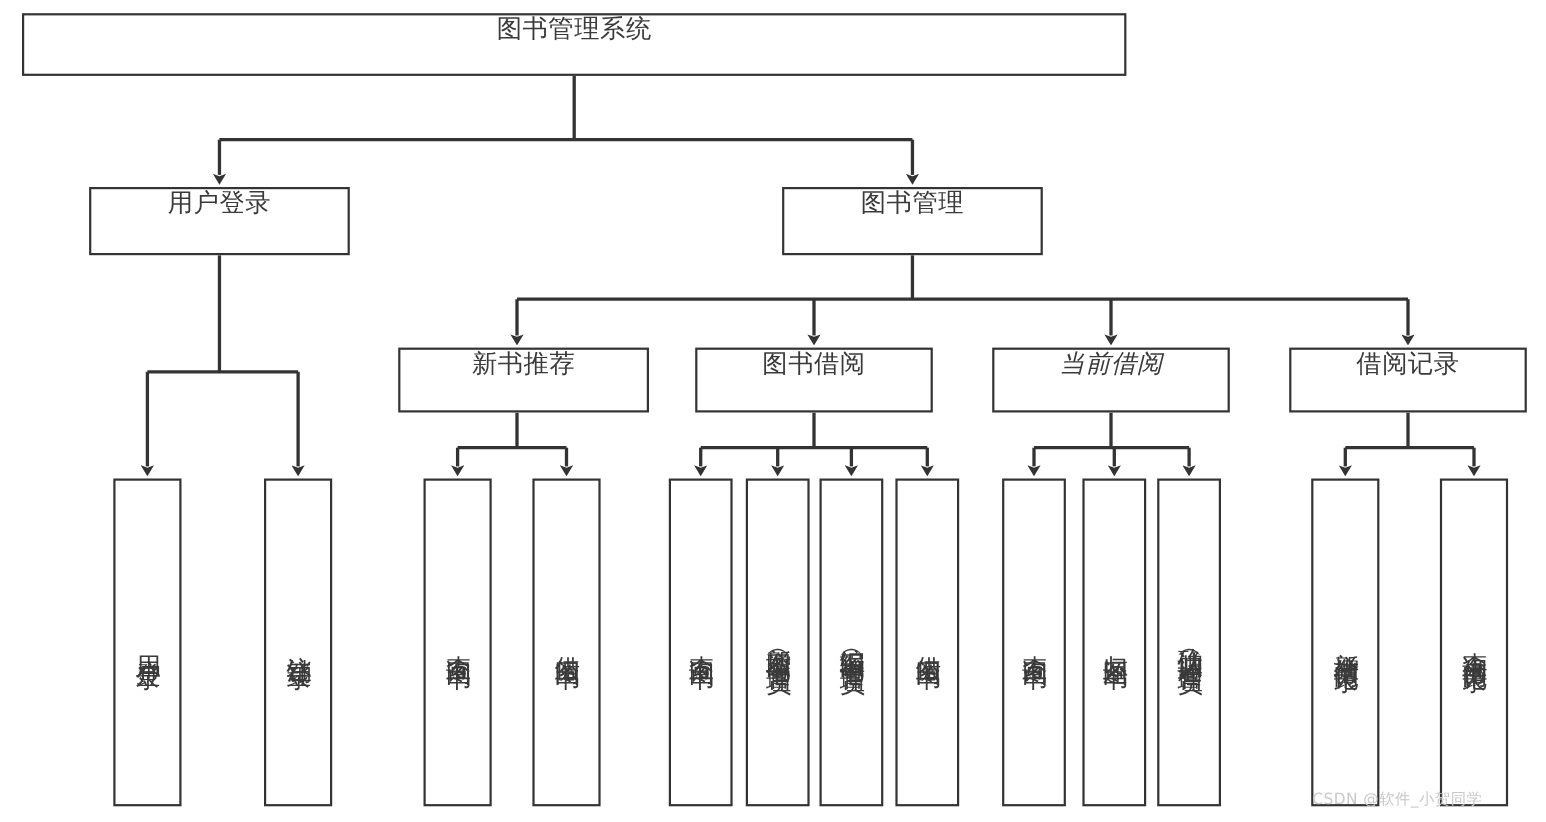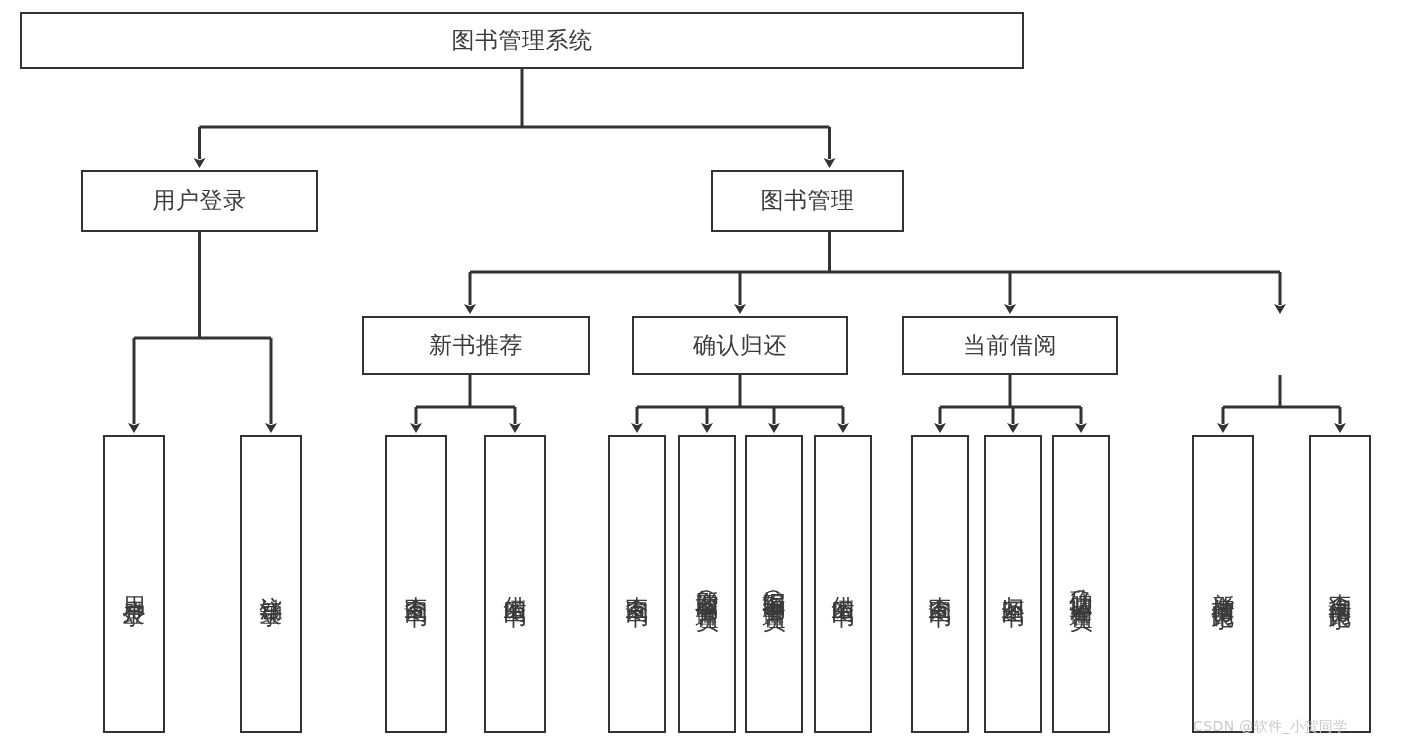--- a/index.html
+++ b/index.html
@@ -25,21 +25,21 @@
     width: 1405px;
     height: 747px;
     pointer-events: none;
   }
   .node {
     position: absolute;
     box-sizing: border-box;
     border: 2.5px solid #333333;
     background: #ffffff;
     display: flex;
-    align-items: center;
+    align-items: flex-start;
     justify-content: center;
     color: #3a3a3a;
     z-index: 2;
   }
   .node-label {
     display: block;
     text-align: center;
     line-height: 1.18;
     color: #3a3a3a;
     letter-spacing: 0.5px;
@@ -120,32 +120,35 @@
       </g>
   </svg>
 
   <div class="node horiz" style="left: 20px; top: 12px; width: 1004px; height: 57px;">
     <span class="node-label">图书管理系统</span>
   </div>
 
   <div class="node horiz" style="left: 81px; top: 170px; width: 237px; height: 62px;">
     <span class="node-label">用户登录</span>
   </div>
-  <div class="node horiz" style="left: 711px; top: 170px; width: 193px; height: 62px;">
+  <div class="node horiz" style="left: 711px; top: 170px; width: 237px; height: 62px;">
     <span class="node-label">图书管理</span>
   </div>
 
   <div class="node horiz" style="left: 362px; top: 316px; width: 228px; height: 59px;">
     <span class="node-label">新书推荐</span>
   </div>
   <div class="node horiz" style="left: 632px; top: 316px; width: 216px; height: 59px;">
-    <span class="node-label">确认归还</span>
+    <span class="node-label">图书借阅</span>
   </div>
-  <div class="node horiz" style="left: 902px; top: 316px; width: 216px; height: 59px;">
+  <div class="node horiz" style="left: 902px; top: 316px; width: 216px; height: 59px; font-style: italic;">
     <span class="node-label">当前借阅</span>
+  </div>
+  <div class="node horiz" style="left: 1172px; top: 316px; width: 216px; height: 59px;">
+    <span class="node-label">借阅记录</span>
   </div>
 
   <div class="node vert" style="left: 103px; top: 435px; width: 62px; height: 298px;">
     <span class="node-label">用户登录</span>
   </div>
   <div class="node vert" style="left: 240px; top: 435px; width: 62px; height: 298px;">
     <span class="node-label">注销登录</span>
   </div>
   <div class="node vert" style="left: 385px; top: 435px; width: 62px; height: 298px;">
     <span class="node-label">查询图书</span>

